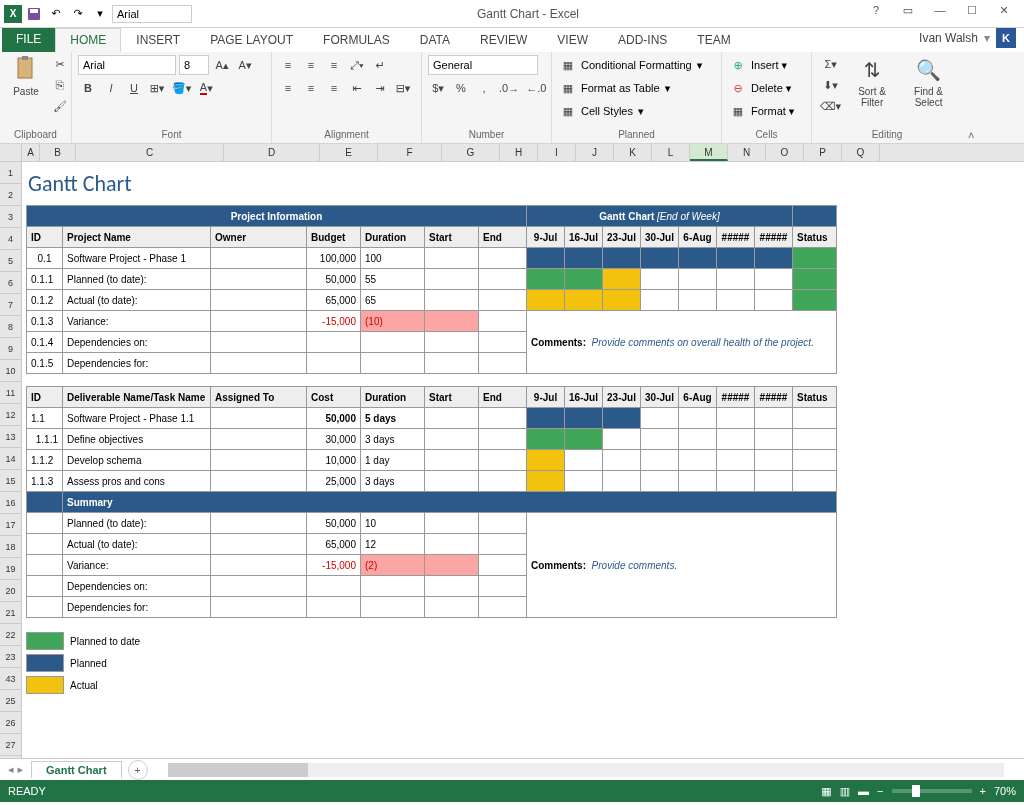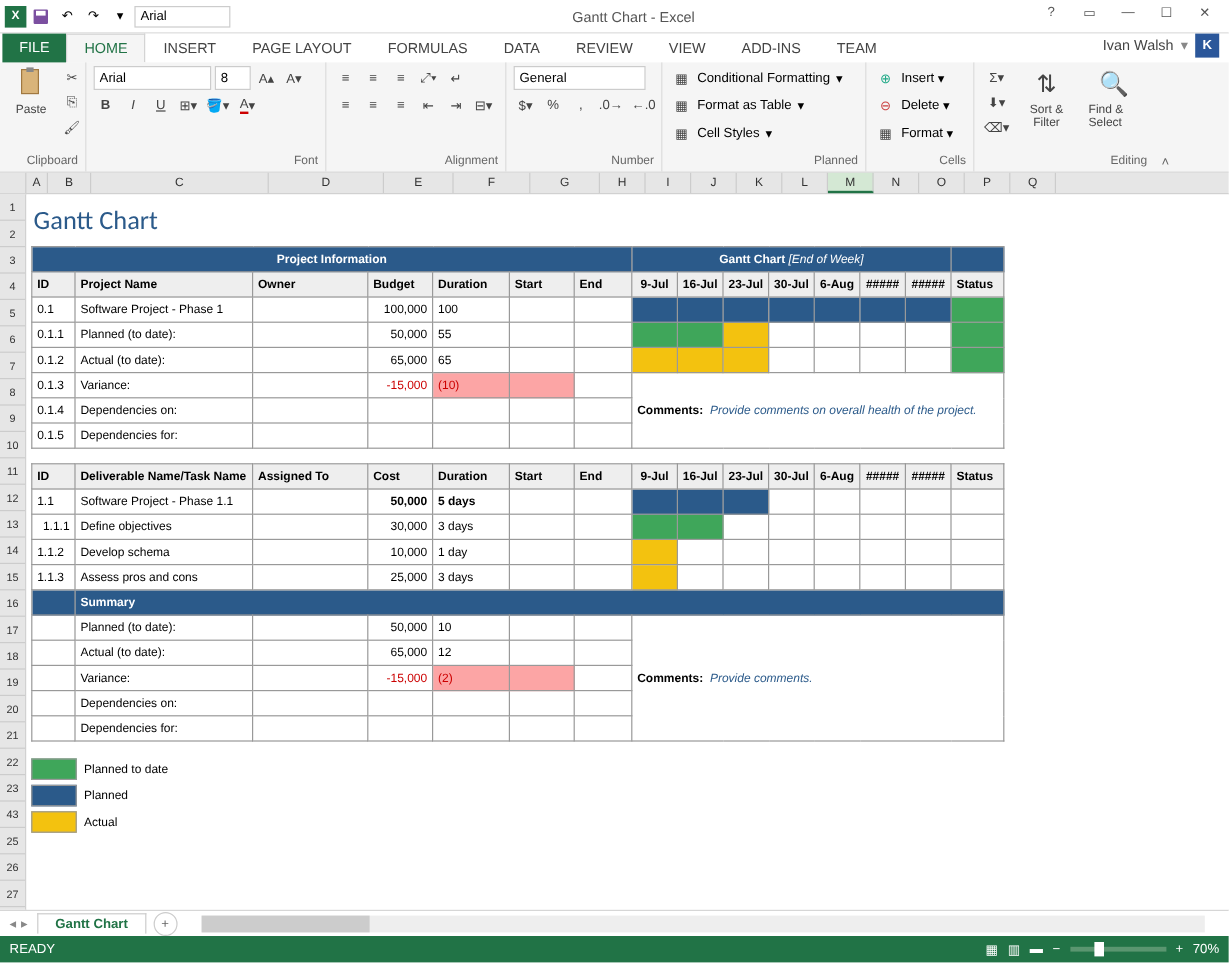--- a/index.html
+++ b/index.html
@@ -14,21 +14,21 @@
 .font-sel{border:1px solid #ccc;height:18px;font-size:11px;padding:0 4px;width:80px;background:#fff}
 .ribbon-tabs{height:24px;background:#fff;display:flex;align-items:flex-end;padding-left:2px}
 .file-tab{background:#217346;color:#fff;padding:4px 14px;font-size:12px;height:24px}
 .rtab{padding:4px 14px;font-size:12px;color:#444;height:24px;border:1px solid transparent}
 .rtab.active{color:#217346;border:1px solid #d4d4d4;border-bottom:1px solid #f5f5f5;background:#f5f5f5}
 .user-area{margin-left:auto;padding:4px 8px;font-size:12px;color:#444;display:flex;align-items:center;gap:6px}
 .user-badge{background:#2b579a;color:#fff;width:20px;height:20px;display:flex;align-items:center;justify-content:center;font-weight:bold;font-size:11px}
 .ribbon{height:92px;background:#f5f5f5;border-bottom:1px solid #d4d4d4;display:flex}
 .rgroup{border-right:1px solid #ddd;padding:2px 6px 0;display:flex;flex-direction:column;height:100%}
 .rgroup-body{flex:1;display:flex;gap:4px;align-items:flex-start}
-.rgroup-label{text-align:right;color:#666;font-size:10px;padding-bottom:3px}
+.rgroup-label{text-align:center;color:#666;font-size:10px;padding-bottom:3px}
 .rbig{display:flex;flex-direction:column;align-items:center;justify-content:center;padding:2px 6px;font-size:10px;color:#444;gap:2px}
 .rbig-icon{width:28px;height:28px;display:flex;align-items:center;justify-content:center;font-size:20px}
 .rcol{display:flex;flex-direction:column;gap:1px}
 .rrow{display:flex;gap:3px;align-items:center;height:22px}
 .rbtn{min-width:20px;height:20px;display:flex;align-items:center;justify-content:center;font-size:11px;color:#444;padding:0 2px}
 .rinput{border:1px solid #ccc;height:20px;font-size:11px;padding:0 4px;background:#fff}
 .collapse-btn{align-self:flex-end;margin-top:auto;padding:2px 6px;color:#666}
 .colheads{height:18px;background:#e6e6e6;display:flex;border-bottom:1px solid #ccc;font-size:10px;color:#333}
 .corner{width:22px;border-right:1px solid #ccc;background:#e6e6e6}
 .ch{border-right:1px solid #ccc;text-align:center;line-height:18px}
@@ -237,21 +237,21 @@
     <span class="rbtn">Σ▾</span>
     <span class="rbtn">⬇▾</span>
     <span class="rbtn">⌫▾</span>
    </div>
    <div class="rbig">
           <div class="rbig-icon">⇅</div>
           <span style="text-align:center">Sort &amp; Filter</span>
         </div>
    <div class="rbig">
           <div class="rbig-icon">🔍</div>
-          <span style="text-align:left">Find &amp; Select</span>
+          <span style="text-align:center">Find &amp; Select</span>
         </div>
   </div>
   <div class="rgroup-label">Editing</div>
  </div>
  <div class="collapse-btn">˄</div>
 </div>
 
 <div class="colheads">
  <div class="corner"></div>
  <div id="chs" style="display:flex">
@@ -326,21 +326,21 @@
               <td class="hdr-sub" style="width:38px;text-align:center">9-Jul</td>
               <td class="hdr-sub" style="width:38px;text-align:center">16-Jul</td>
               <td class="hdr-sub" style="width:38px;text-align:center">23-Jul</td>
               <td class="hdr-sub" style="width:38px;text-align:center">30-Jul</td>
               <td class="hdr-sub" style="width:38px;text-align:center">6-Aug</td>
               <td class="hdr-sub" style="width:38px;text-align:center">#####</td>
               <td class="hdr-sub" style="width:38px;text-align:center">#####</td>
               <td class="hdr-sub" style="width:44px;">Status</td>
             </tr>
             <tr>
-              <td class="" style="width:36px;">0.1</td>
+              <td class="" style="width:36px;text-align:center;">0.1</td>
               <td class="" style="width:148px;">Software Project - Phase 1</td>
               <td class="" style="width:96px;"></td>
               <td class="num" style="width:54px;">100,000</td>
               <td class="" style="width:64px;text-align:left">100</td>
               <td class="" style="width:54px;"></td>
               <td class="" style="width:48px;"></td>
               <td class="g-navy" style="width:38px"></td>
               <td class="g-navy" style="width:38px"></td>
               <td class="g-navy" style="width:38px"></td>
               <td class="g-navy" style="width:38px"></td>

